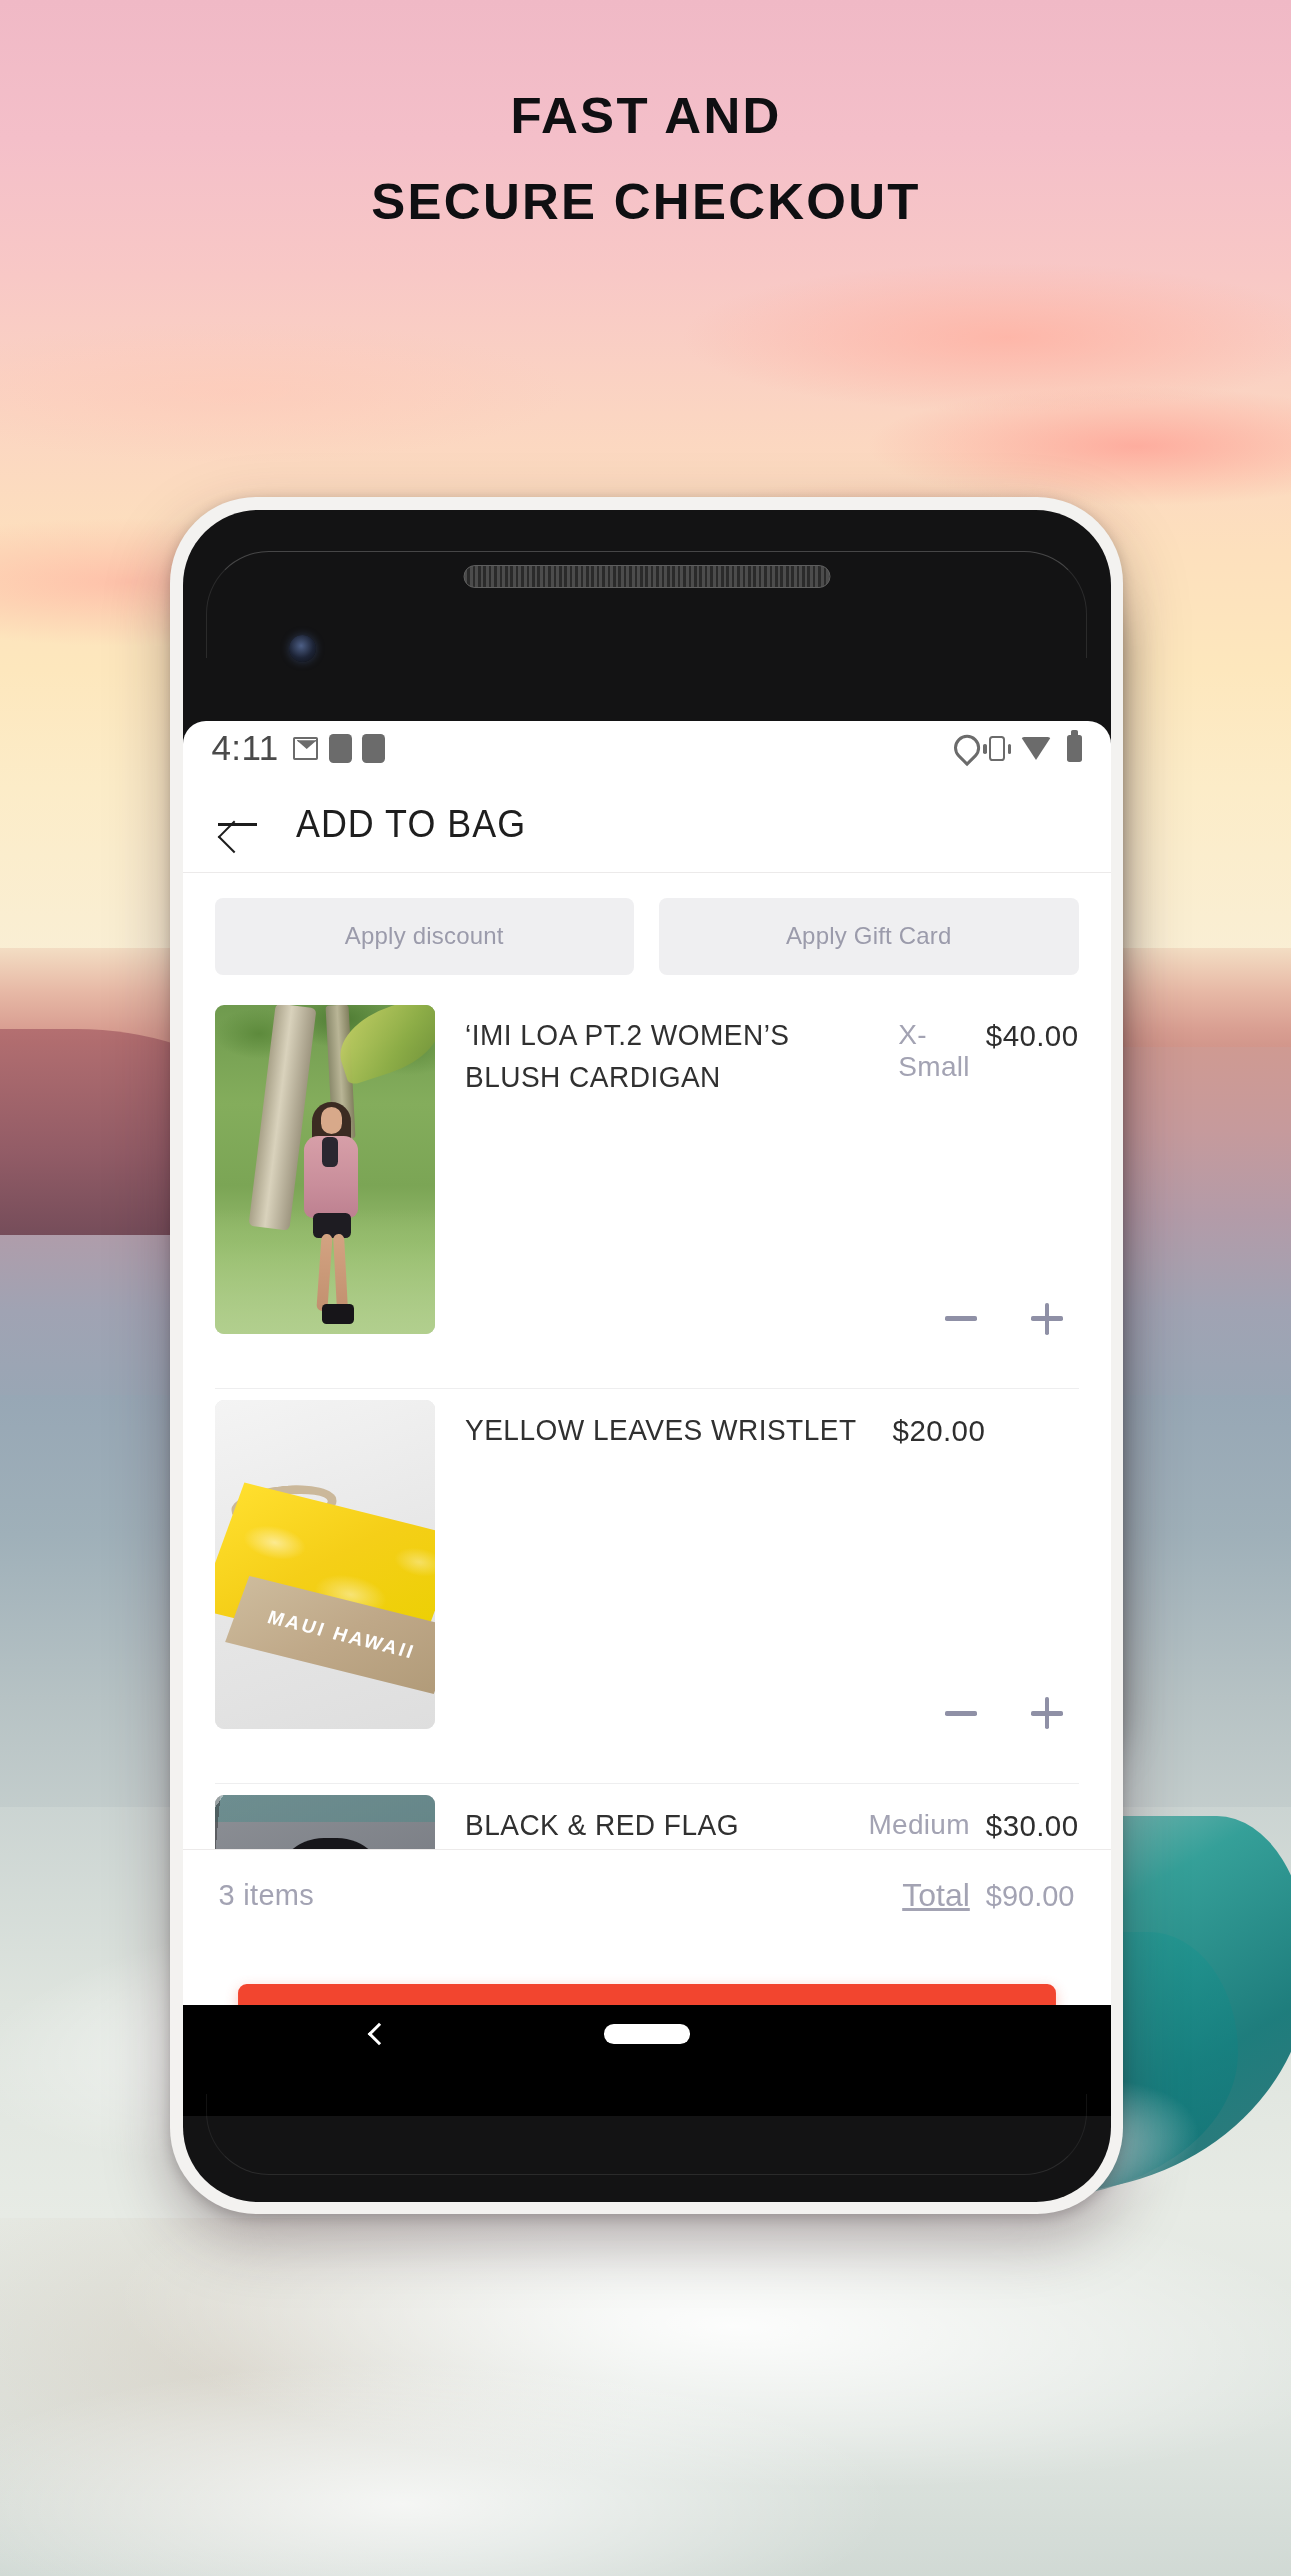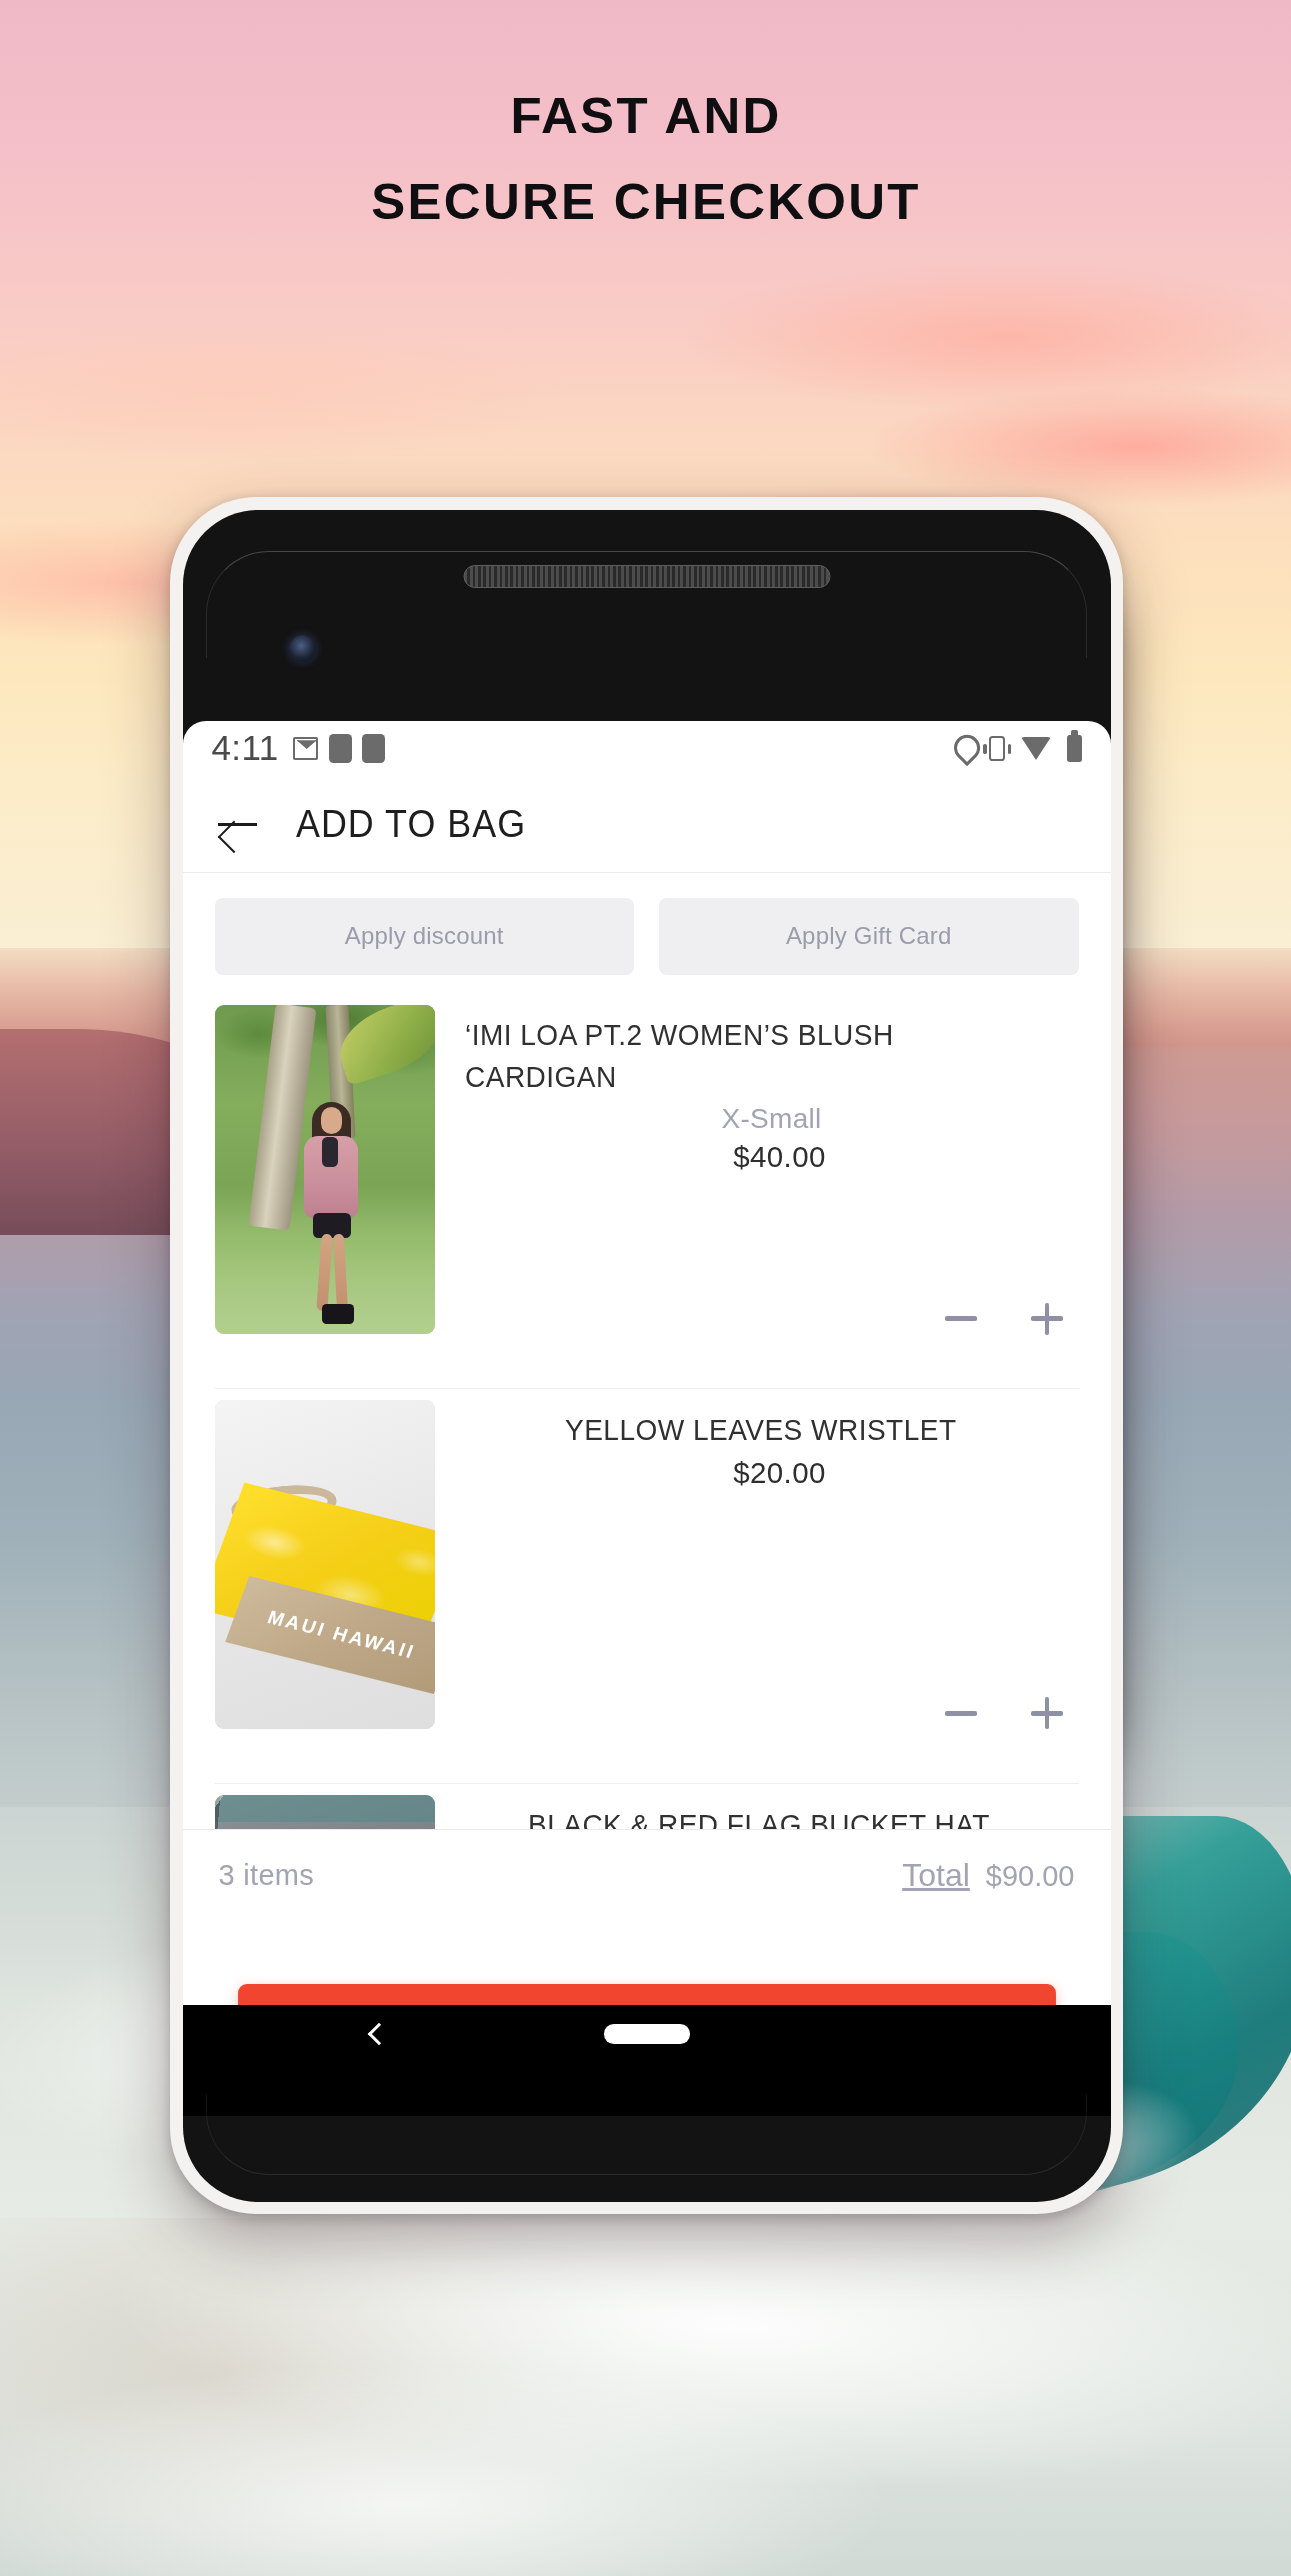--- a/index.html
+++ b/index.html
@@ -417,21 +417,21 @@
     background: linear-gradient(180deg,#d7332d 0 5.4px,#ffffff 5.4px 9px,#d7332d 9px 14.3px,#ffffff 14.3px 18px,#d7332d 18px 21.5px);
     border-radius: 1.8px;
   }
   .thumb-hat .hat-flag::before {
     content: ""; position: absolute; left: 0; top: 0; width: 16px; height: 10.7px;
     background: #1c2a5e;
   }
 
   .item-info {
     flex: 1; padding-left: 30px; padding-top: 9px;
-    display: flex; flex-direction: column; align-items: center;
+    display: flex; flex-direction: row;
   }
   .item-title {
     font-size: 29.5px; color: #303030; font-weight: 400;
     line-height: 42px; letter-spacing: 0.5px;
     transform: scaleX(.95); transform-origin: left center;
   }
   .item-variant {
     font-size: 28px; color: #a3a3b3; font-weight: 400;
     margin-top: 5px; letter-spacing: 0.3px;
   }
@@ -453,21 +453,21 @@
   .qty-btn.plus::after {
     content: ""; position: absolute; left: 18px; top: 5.4px;
     width: 4.5px; height: 32px; background: #8f90a6; border-radius: 1.8px;
   }
   .item-sep {
     height: 0.9px; background: #eeeeef; margin: 0 32px;
   }
 
   
   .summary {
-    position: absolute; left: 0; bottom: 194px; width: 100%;
+    position: absolute; left: 0; bottom: 174px; width: 100%;
     height: 93px;
     background: #fff;
     border-top: 0.9px solid #eceaea;
     display: flex; align-items: center;
     padding: 0 36px;
     color: #a3a3b3;
   }
   .summary-left { font-size: 29px; letter-spacing: 0.3px; }
   .summary-right { margin-left: auto; display: flex; align-items: baseline; gap: 16px; }
   .summary-label { font-size: 32px; text-decoration: underline; }

